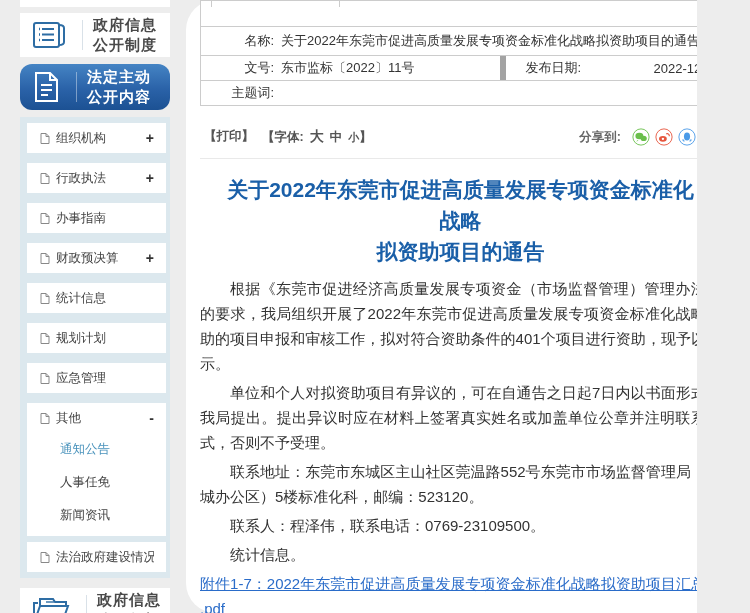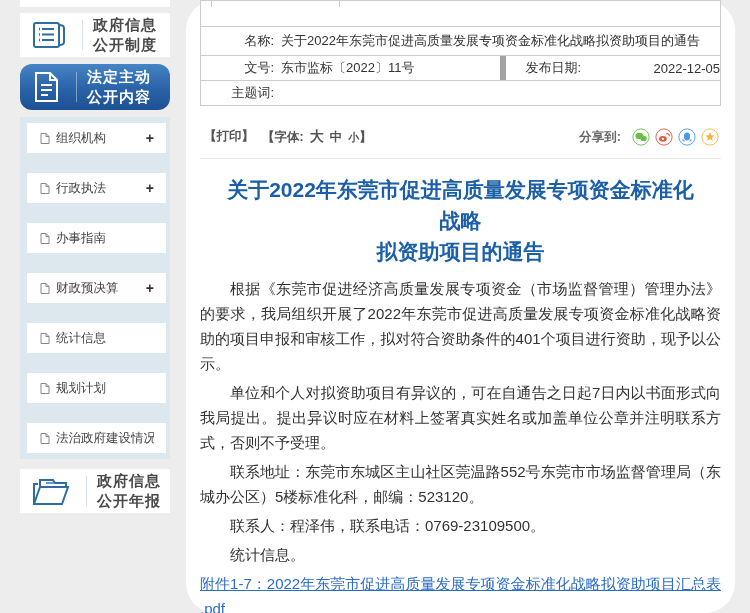--- a/index.html
+++ b/index.html
@@ -1,31 +1,31 @@
 <!DOCTYPE html>
 <html><head>
 <meta charset="utf-8">
 <style>
   * { margin:0; padding:0; box-sizing:border-box; }
   html,body { background:#ededed; }
-  .page { position:relative; width:750px; height:613px; background:#ededed; overflow:hidden;
+  .page { position:relative; width:697px; height:613px; background:#ededed; overflow:hidden;
           font-family:"Liberation Sans","DejaVu Sans",sans-serif; }
 
   
   .sidebar { position:absolute; left:20px; top:0; width:150px; }
   .cut-card { height:7px; background:#fff; margin-bottom:6px; }
   .side-card { background:#fff; height:44px; display:flex; align-items:center; padding:0 8px 0 12px; margin-bottom:7px; }
   .side-card .txt { font-size:15px; font-weight:bold; color:#4a4a4a; line-height:20px; letter-spacing:1px; }
   .side-divider { width:1px; height:30px; background:#d9e1e8; margin:0 10px 0 10px; flex:none; }
   .side-card.blue { background:linear-gradient(180deg,#4584c4 0%,#2a62a8 55%,#1c5193 100%); height:46px;border-radius:12px; }
   .side-card.blue .txt { color:#fff; letter-spacing:1px; }
   .side-card.blue .side-divider { background:rgba(255,255,255,.4); }
 
   .menu-panel { background:#dce8ee; padding:6px 4px 6px 7px; margin-top:2px; }
-  .menu-item { background:#fff; height:30px; display:flex; align-items:center; margin-bottom:20px;
+  .menu-item { background:#fff; height:30px; display:flex; align-items:center; margin-bottom:10px;
                padding:0 12px 0 13px; font-size:12.5px; color:#444; cursor:pointer; }
   .mi-icon { display:inline-flex; margin-right:6px; flex:none; }
   .mi-label { white-space:nowrap; overflow:hidden; }
   .mi-expand { margin-left:auto; font-size:14px; color:#333; font-weight:bold; }
   .menu-group { background:#fff; margin-bottom:6px; padding-bottom:4px; }
   .menu-group .menu-item { margin-bottom:0; }
   .sub-item { height:33px; line-height:33px; padding-left:33px; font-size:12.5px; color:#444; cursor:pointer; }
   .sub-item.active { color:#4a93bc; }
   .year-card { margin-top:10px; }
 
@@ -164,21 +164,46 @@
         <span class="mi-icon">
           <svg width="10" height="11" viewBox="0 0 10 11" fill="none" stroke="#888" stroke-width="1">
               <path d="M1 .5h5l3 3v7H1z"></path>
               <path d="M6 .5v3h3"></path>
             </svg>
         </span>
         <span class="mi-label">规划计划</span>
         <span class="mi-expand"></span>
       </div>
 
-
+      <div class="menu-item">
+        <span class="mi-icon">
+          <svg width="10" height="11" viewBox="0 0 10 11" fill="none" stroke="#888" stroke-width="1">
+              <path d="M1 .5h5l3 3v7H1z"></path>
+              <path d="M6 .5v3h3"></path>
+            </svg>
+        </span>
+        <span class="mi-label">应急管理</span>
+        <span class="mi-expand"></span>
+      </div>
+
+      <div class="menu-group">
+        <div class="menu-item">
+          <span class="mi-icon">
+            <svg width="10" height="11" viewBox="0 0 10 11" fill="none" stroke="#888" stroke-width="1">
+                <path d="M1 .5h5l3 3v7H1z"></path>
+                <path d="M6 .5v3h3"></path>
+              </svg>
+          </span>
+          <span class="mi-label">其他</span>
+          <span class="mi-expand">-</span>
+        </div>
+        <div class="sub-item active">通知公告</div>
+        <div class="sub-item">人事任免</div>
+        <div class="sub-item">新闻资讯</div>
+      </div>
 
       <div class="menu-item" style="margin-bottom:0;">
         <span class="mi-icon">
           <svg width="10" height="11" viewBox="0 0 10 11" fill="none" stroke="#888" stroke-width="1">
               <path d="M1 .5h5l3 3v7H1z"></path>
               <path d="M6 .5v3h3"></path>
             </svg>
         </span>
         <span class="mi-label">法治政府建设情况...</span>
       </div>

